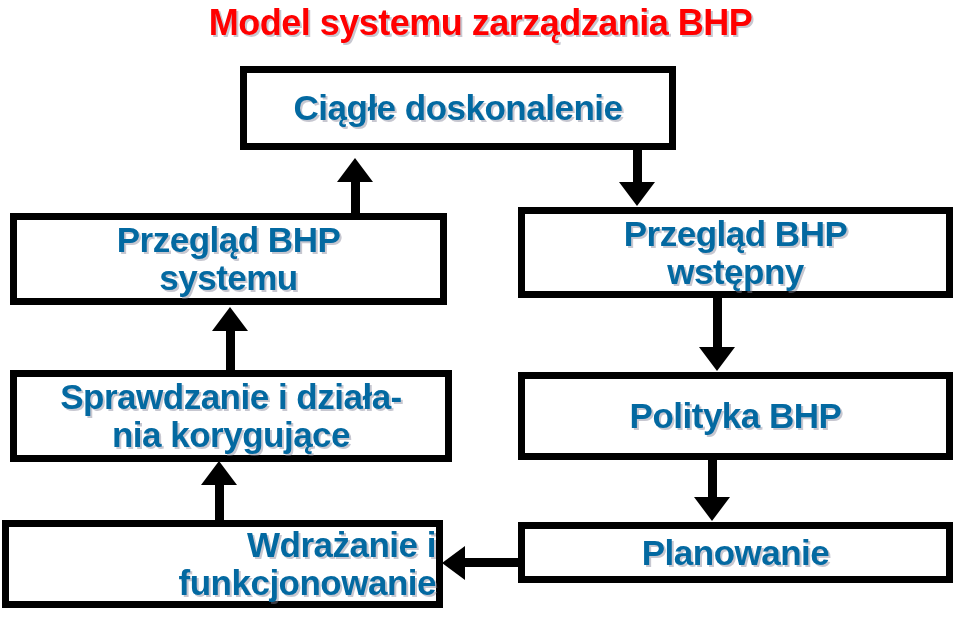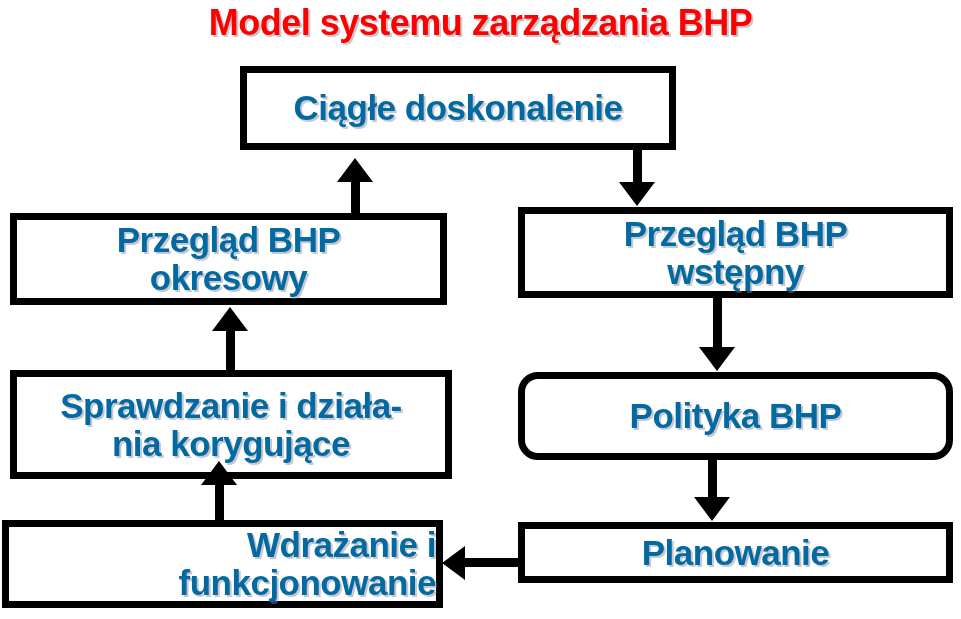--- a/index.html
+++ b/index.html
@@ -38,22 +38,22 @@
     line-height: 38px;
     color: #0369a1;
     letter-spacing: -0.5px;
   }
   .box .line { text-shadow: 2px 2px 0 rgba(130,130,150,0.45); white-space: nowrap; }
 
   
   .b-continuous   { left: 240px; top: 66px;  width: 436px; height: 84px; }
   .b-periodic     { left: 10px;  top: 213px; width: 437px; height: 92px; }
   .b-initial      { left: 518px; top: 207px; width: 435px; height: 91px; }
-  .b-checking     { left: 10px;  top: 370px; width: 442px; height: 109px; }
-  .b-policy       { left: 518px; top: 372px; width: 435px; height: 88px; border-radius: 20px; }
+  .b-checking     { left: 10px;  top: 370px; width: 442px; height: 92px; }
+  .b-policy       { left: 518px; top: 372px; width: 435px; height: 88px; }
   .b-implement    { left: 2px;   top: 520px; width: 441px; height: 88px; align-items: flex-end; }
   .b-planning     { left: 518px; top: 522px; width: 435px; height: 61px; }
 
   
   .shaft { position: absolute; background: #000000; }
   .head  { position: absolute; width: 0; height: 0; }
   .head-up    { border-left: 18px solid transparent; border-right: 18px solid transparent; border-bottom: 24px solid #000000; }
   .head-down  { border-left: 18px solid transparent; border-right: 18px solid transparent; border-top: 24px solid #000000; }
   .head-left  { border-top: 17px solid transparent; border-bottom: 17px solid transparent; border-right: 23px solid #000000; }
 
@@ -85,21 +85,21 @@
 <div class="canvas">
 
   <div class="title">Model systemu zarządzania BHP</div>
 
   <div class="box b-continuous">
     <div class="line">Ciągłe doskonalenie</div>
   </div>
 
   <div class="box b-periodic">
     <div class="line">Przegląd BHP</div>
-    <div class="line">okresowy</div>
+    <div class="line">systemu</div>
   </div>
 
   <div class="box b-initial">
     <div class="line">Przegląd BHP</div>
     <div class="line">wstępny</div>
   </div>
 
   <div class="box b-checking">
     <div class="line">Sprawdzanie i działa-</div>
     <div class="line">nia korygujące</div>

